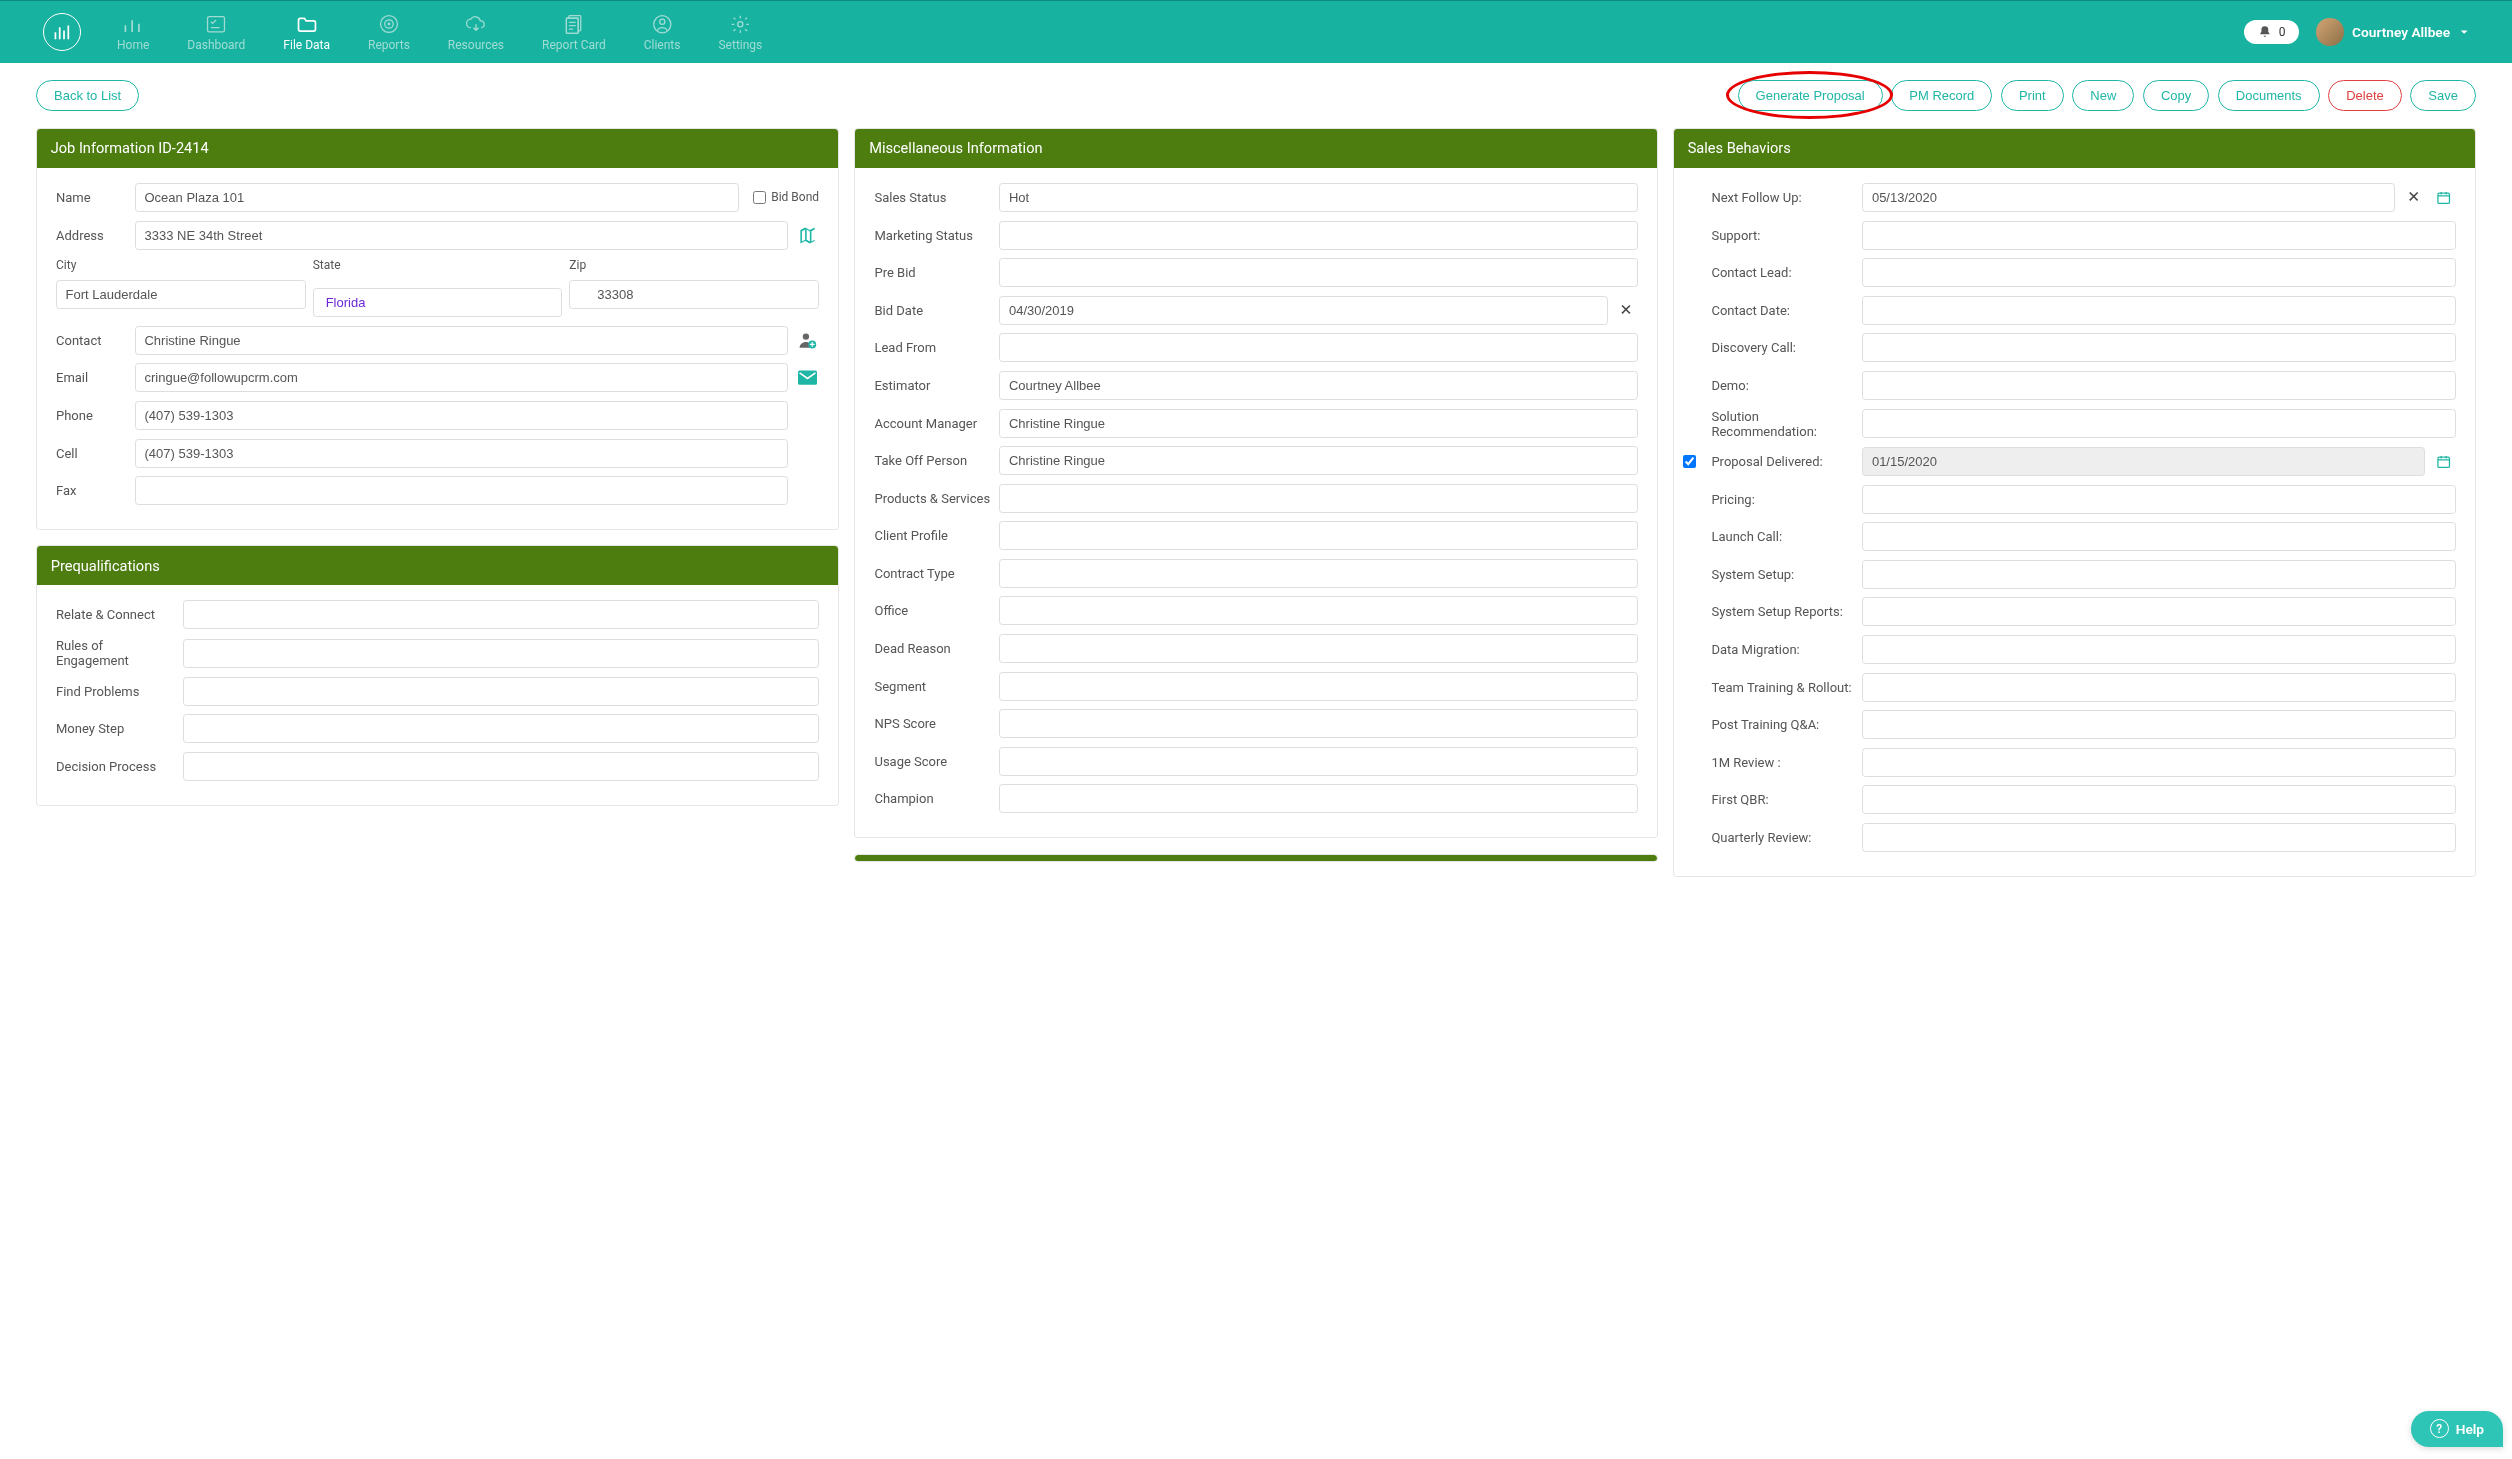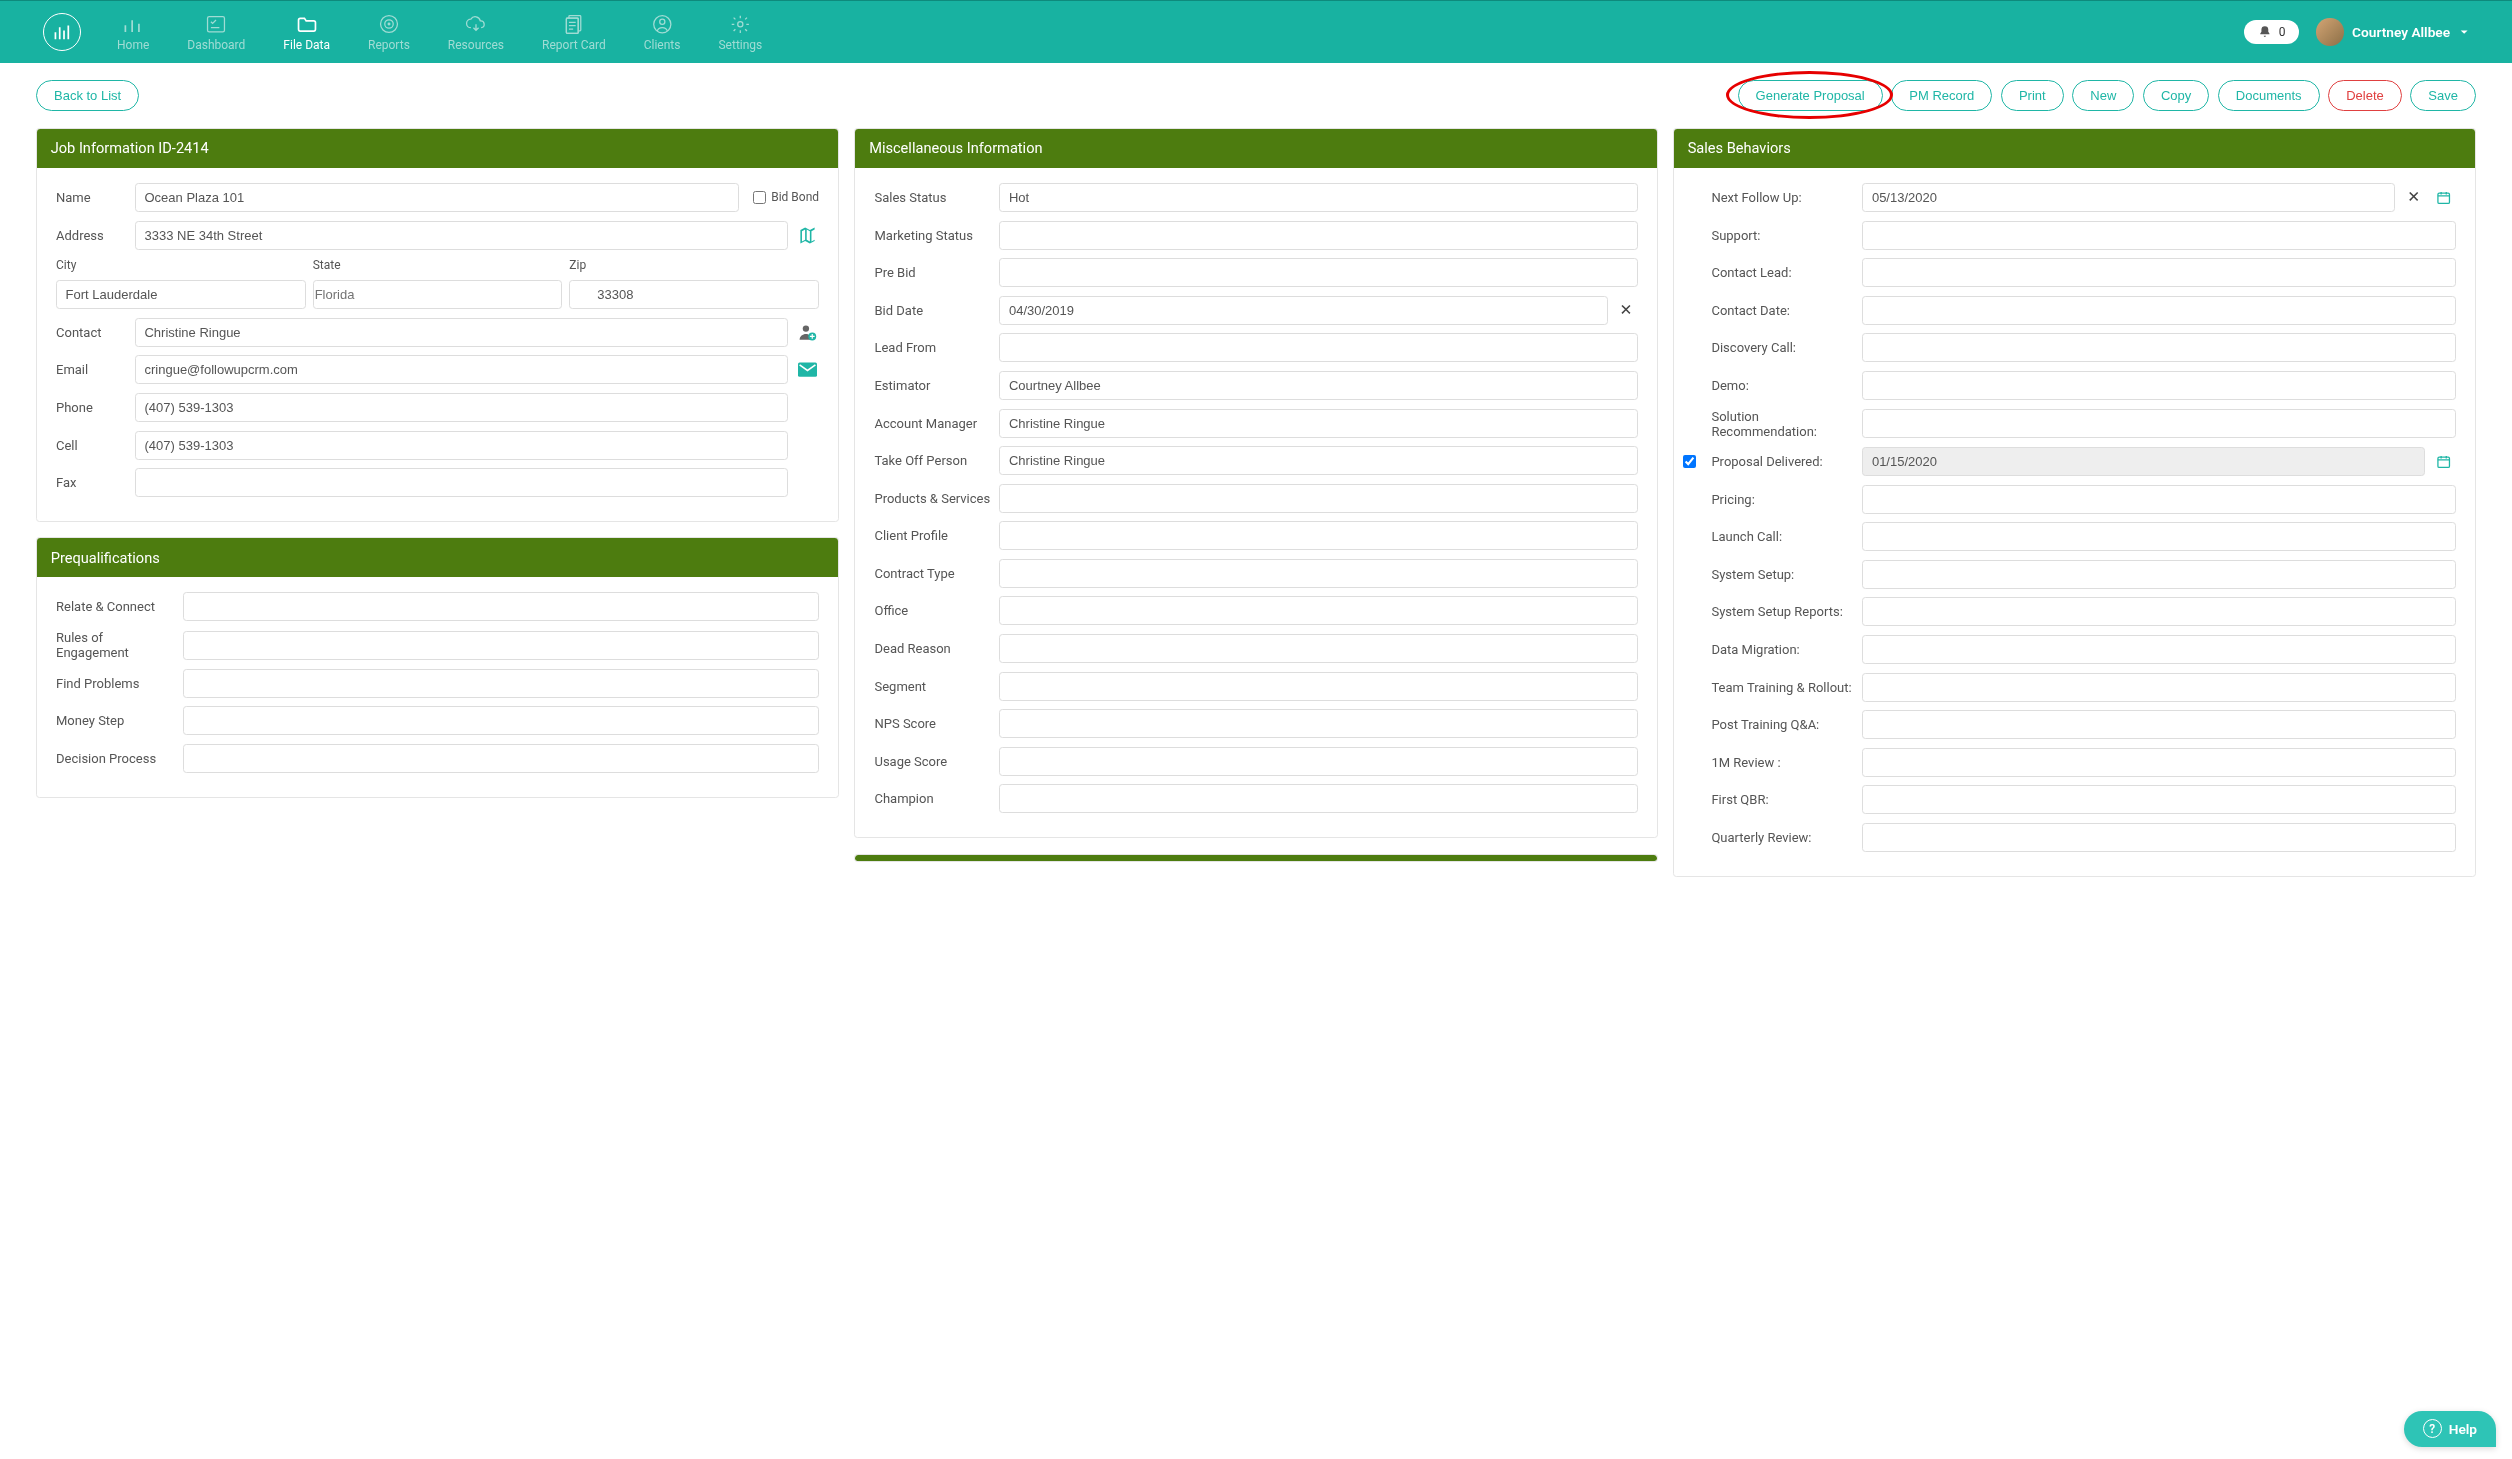--- a/index.html
+++ b/index.html
@@ -44,21 +44,21 @@
 .row .icon-btn.grey { color:#777; }
 .row .clear-x { color:#444; cursor:pointer; padding:0 5.1px; font-size:15.4px; flex-shrink:0;}
 
 .checkbox-inline { display:flex; align-items:center; gap:5.1px; margin-left: 6.9px; font-size:12px; color:#555; flex-shrink:0;}
 
 .triple { display:flex; gap:6.9px; }
 .triple .sub { flex:1; }
 .triple .sub .slbl { font-size:12px; color:#555; margin-bottom:8px; display:block; }
 
 
-.help-widget { position: fixed; bottom: 12px; right: 16px; background: #2ec4b6; color:#fff; border-radius: 24px 24px 0 24px; padding: 8.6px 19px; display:flex; align-items:center; gap:6.9px; font-size:13.7px; font-weight:600; cursor:pointer; box-shadow: 0 1.7px 6.9px rgba(0,0,0,0.15);}
+.help-widget { position: fixed; bottom: 12px; right: 9px; background: #2ec4b6; color:#fff; border-radius: 24px 24px 0 24px; padding: 8.6px 19px; display:flex; align-items:center; gap:6.9px; font-size:13.7px; font-weight:600; cursor:pointer; box-shadow: 0 1.7px 6.9px rgba(0,0,0,0.15);}
 .help-widget::before{ content:"?"; border:1.7px solid #fff; border-radius:50%; width:17px; height:17px; display:flex; align-items:center; justify-content:center; font-size:12px;}
 
 svg { display:block; }
 </style>
 </head>
 <body>
 
 <div class="topbar">
   <div class="logo">
     <svg width="20.6" height="20.6" viewBox="0 0 24 24" fill="none" stroke="#fff" stroke-width="2">
@@ -190,21 +190,21 @@
           <span class="lbl">Address</span>
           <input type="text" value="3333 NE 34th Street" style="">
           <span class="icon-btn">
               <svg width="19" height="19" viewBox="0 0 24 24" fill="#1fb6a6">
                 <path d="M9 2L3 5v17l6-3 6 3 6-3V2l-6 3-6-3zm0 2.5v13l-4 2V6.5l4-2zm2 0l4 2v13l-4-2v-13zm6 2l4-2v13l-4 2v-13z"></path>
               </svg>
             </span>
         </div>
         <div class="triple" style="margin-bottom:8.6px;">
           <div class="sub"><span class="slbl">City</span><input type="text" style="width: 100%; border: 0.9px solid rgb(221, 221, 221); border-radius: 3.4px; padding: 6px 8.6px; font-size: 13px; color: rgb(85, 85, 85);" value="Fort Lauderdale"></div>
-          <div class="sub"><span class="slbl">State</span><input type="text" style="width: 100%; border: 0.9px solid rgb(221, 221, 221); border-radius: 3.4px; padding: 6px 1px; font-size: 13px; color: #737373;" value="Florida"></div>
+          <div class="sub"><span class="slbl">State</span><input type="text" style="width: 100%; border: 0.9px solid rgb(221, 221, 221); border-radius: 3.4px; padding: 6px 12px; font-size: 13px; color: #6d28d9; margin-top: 8px;" value="Florida"></div>
           <div class="sub"><span class="slbl">Zip</span><input type="text" style="width: 100%; border: 0.9px solid rgb(221, 221, 221); border-radius: 3.4px; padding: 6px 27px; font-size: 13px; color: rgb(85, 85, 85);" value="33308"></div>
         </div>
         <div class="row">
           <span class="lbl">Contact</span>
           <input type="text" value="Christine Ringue" style="">
           <span class="icon-btn grey">
               <svg width="19" height="19" viewBox="0 0 24 24" fill="#666">
                 <circle cx="10" cy="7" r="4"></circle>
                 <path d="M2 21c0-4 4-7 8-7s8 3 8 7"></path>
                 <circle cx="18" cy="17" r="5" fill="#1fb6a6"></circle>

